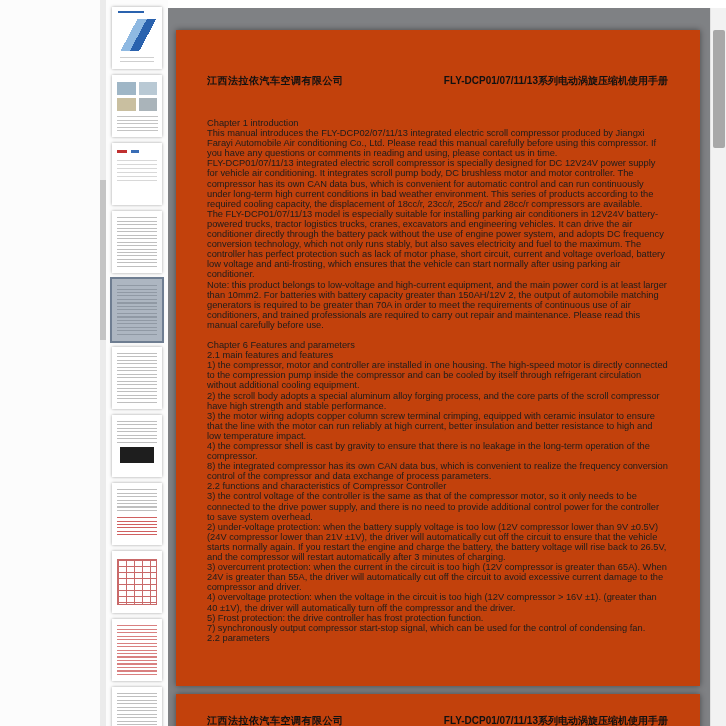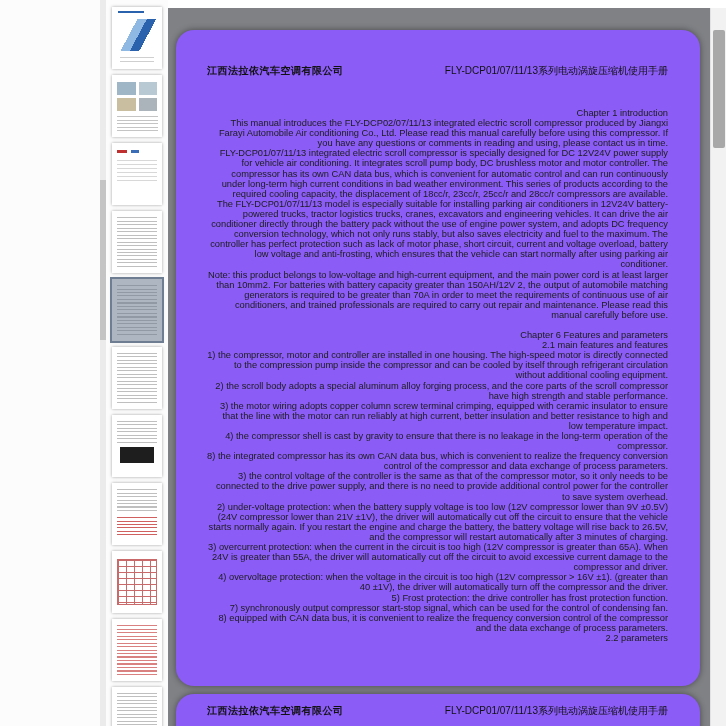--- a/index.html
+++ b/index.html
@@ -48,30 +48,30 @@
     repeating-linear-gradient(to bottom,#bfbfbf 0 1px, transparent 1px 3.5px) 0 0/40px 24px no-repeat; }
 
   .kind-red-table::before { inset:8px 5px 8px 5px; border:1px solid #c05050; opacity:.85; background:
     repeating-linear-gradient(to bottom,#c05050 0 1px, transparent 1px 6px),
     repeating-linear-gradient(to right,#c05050 0 1px, transparent 1px 8px); }
 
   .thumb.selected::after { content:""; position:absolute; inset:0; background:rgba(106,122,142,.55); outline:2px solid #6e7d91; }
 
   
   .doc-area { position:absolute; left:168px; top:8px; width:542px; height:718px; background:#7f8184; overflow:hidden; }
-  .page { position:absolute; left:8px; width:524px; background:#8b5cf6; box-shadow:0 0 6px rgba(0,0,0,.45); overflow:hidden;border-radius:18px; }
+  .page { position:absolute; left:8px; width:524px; background:#c2410c; box-shadow:0 0 6px rgba(0,0,0,.45); overflow:hidden; }
   .page1 { top:22px; height:656px; }
   .page2 { top:686px; height:140px; }
 
   .page-header { display:flex; justify-content:space-between; align-items:baseline; padding:34px 32px 0 31px; font-size:10px; color:#111; }
   .page2 .page-header { padding-top:10px; }
   .page-header .company { font-weight:700; letter-spacing:.5px; }
-  .page-header .title { font-weight:400; }
+  .page-header .title { font-weight:700;margin-top:10px; }
 
-  .page-body { padding:30px 32px 0 31px; font-size:9.3px; line-height:10.1px; color:#1c1c1c;text-align:right; }
+  .page-body { padding:30px 32px 0 31px; font-size:9.3px; line-height:10.1px; color:#1c1c1c; }
   .page2 .page-body { padding-top:8px; }
   .page-body p.para { margin:0; }
   .page-body p.blank { height:10.1px; }
 
   
   .v-scrollbar { position:absolute; right:0; top:8px; width:16px; height:718px; background:#f2f2f2; border-left:1px solid #e2e2e2; }
   .v-scroll-thumb { position:absolute; left:2px; top:22px; width:12px; height:118px; background:#a8a8a8; border-radius:2px; }
 </style>
 </head>
 <body>
@@ -111,27 +111,27 @@
           <p class="para">The FLY-DCP01/07/11/13 model is especially suitable for installing parking air conditioners in 12V24V battery-powered trucks, tractor logistics trucks, cranes, excavators and engineering vehicles. It can drive the air conditioner directly through the battery pack without the use of engine power system, and adopts DC frequency conversion technology, which not only runs stably, but also saves electricity and fuel to the maximum. The controller has perfect protection such as lack of motor phase, short circuit, current and voltage overload, battery low voltage and anti-frosting, which ensures that the vehicle can start normally after using parking air conditioner.</p>
           <p class="para">Note: this product belongs to low-voltage and high-current equipment, and the main power cord is at least larger than 10mm2. For batteries with battery capacity greater than 150AH/12V 2, the output of automobile matching generators is required to be greater than 70A in order to meet the requirements of continuous use of air conditioners, and trained professionals are required to carry out repair and maintenance. Please read this manual carefully before use.</p>
           <p class="para blank"></p>
           <p class="para">Chapter 6 Features and parameters</p>
           <p class="para">2.1 main features and features</p>
           <p class="para">1) the compressor, motor and controller are installed in one housing. The high-speed motor is directly connected to the compression pump inside the compressor and can be cooled by itself through refrigerant circulation without additional cooling equipment.</p>
           <p class="para">2) the scroll body adopts a special aluminum alloy forging process, and the core parts of the scroll compressor have high strength and stable performance.</p>
           <p class="para">3) the motor wiring adopts copper column screw terminal crimping, equipped with ceramic insulator to ensure that the line with the motor can run reliably at high current, better insulation and better resistance to high and low temperature impact.</p>
           <p class="para">4) the compressor shell is cast by gravity to ensure that there is no leakage in the long-term operation of the compressor.</p>
           <p class="para">8) the integrated compressor has its own CAN data bus, which is convenient to realize the frequency conversion control of the compressor and data exchange of process parameters.</p>
+          <p class="para">2.2 functions and characteristics of Compressor Controller</p>
           <p class="para">3) the control voltage of the controller is the same as that of the compressor motor, so it only needs to be connected to the drive power supply, and there is no need to provide additional control power for the controller to save system overhead.</p>
           <p class="para">2) under-voltage protection: when the battery supply voltage is too low (12V compressor lower than 9V ±0.5V) (24V compressor lower than 21V ±1V), the driver will automatically cut off the circuit to ensure that the vehicle starts normally again. If you restart the engine and charge the battery, the battery voltage will rise back to 26.5V, and the compressor will restart automatically after 3 minutes of charging.</p>
           <p class="para">3) overcurrent protection: when the current in the circuit is too high (12V compressor is greater than 65A). When 24V is greater than 55A, the driver will automatically cut off the circuit to avoid excessive current damage to the compressor and driver.</p>
           <p class="para">4) overvoltage protection: when the voltage in the circuit is too high (12V compressor &gt; 16V ±1). (greater than 40 ±1V), the driver will automatically turn off the compressor and the driver.</p>
           <p class="para">5) Frost protection: the drive controller has frost protection function.</p>
           <p class="para">7) synchronously output compressor start-stop signal, which can be used for the control of condensing fan.</p>
-          <p class="para">8) equipped with CAN data bus, it is convenient to realize the frequency conversion control of the compressor and the data exchange of process parameters.</p>
           <p class="para">2.2 parameters</p>
         </div>
     </div>
 
     <div class="page page2">
       <div class="page-header">
         <span class="company">江西法拉依汽车空调有限公司</span>
         <span class="title">FLY-DCP01/07/11/13系列电动涡旋压缩机使用手册</span>
       </div>
       <div class="page-body"></div>

